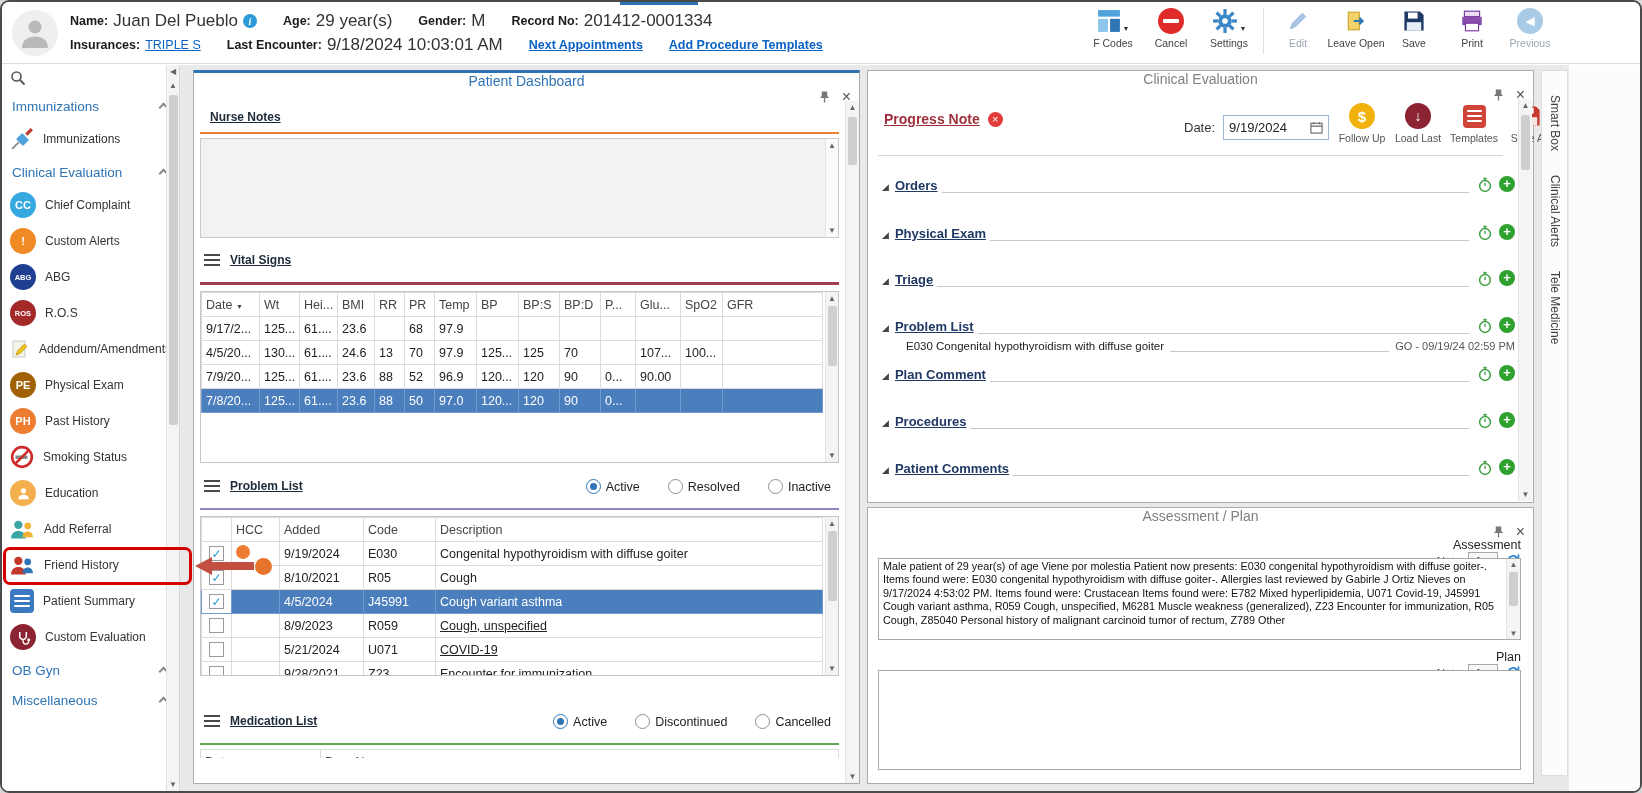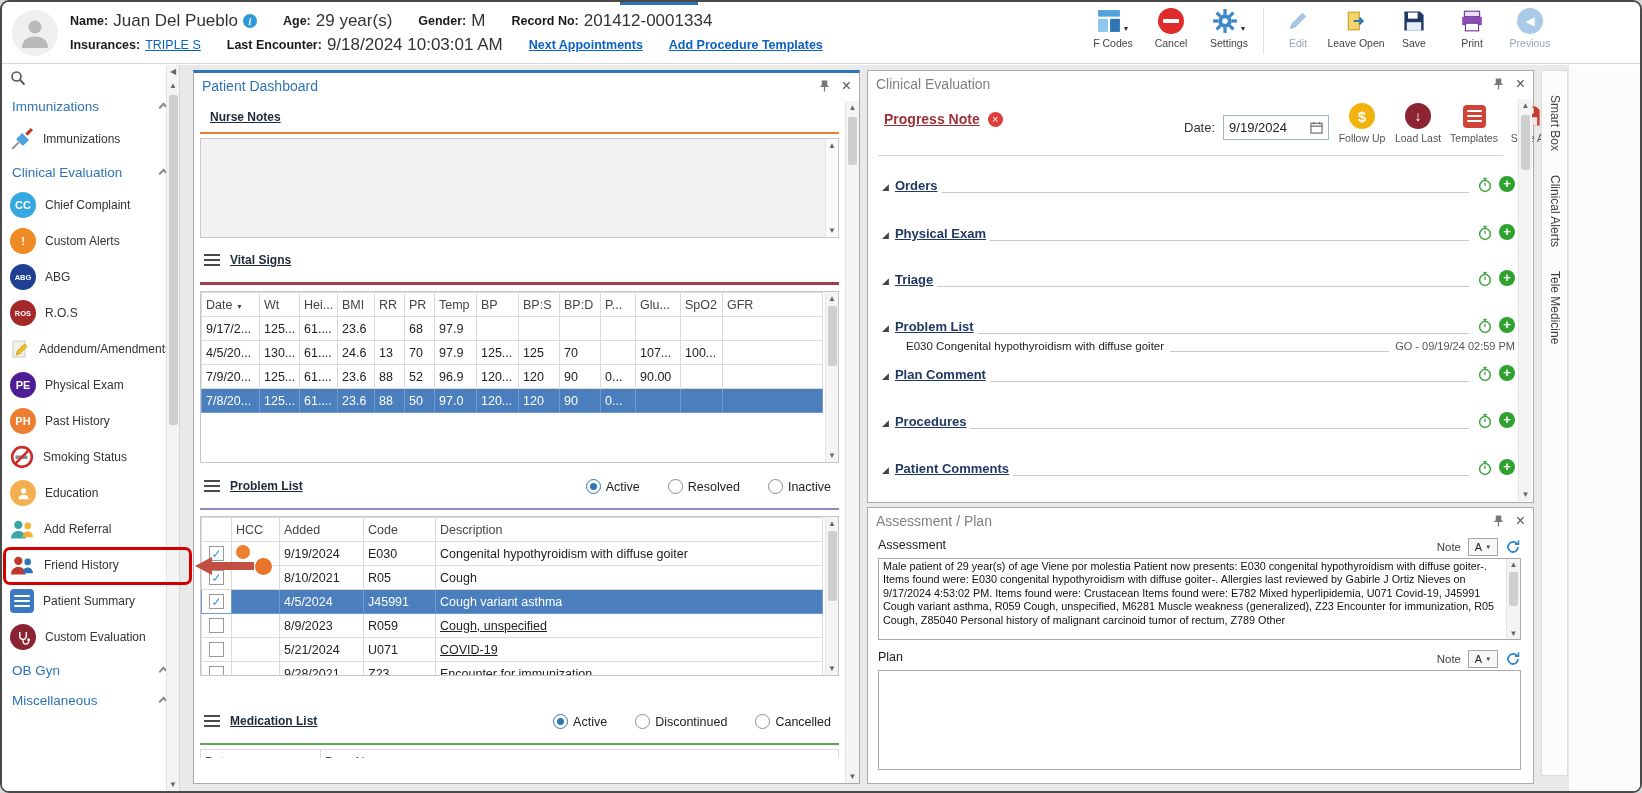--- a/index.html
+++ b/index.html
@@ -44,21 +44,21 @@
   .ci.small { font-size:7.5px; letter-spacing:0; }
   .doc-ic { width:24px; height:24px; border-radius:4px; background:#3B7AC2; flex:0 0 24px; display:flex; flex-direction:column; gap:3px; justify-content:center; padding:0 4px; }
   .doc-ic i { display:block; height:2px; background:#fff; border-radius:1px; }
   .sbar { position:absolute; right:0; top:0; width:13px; bottom:0; background:#F4F4F4; border-left:1px solid #E4E4E4; }
   .sbar .a { position:absolute; left:0; right:0; text-align:center; font-size:8px; color:#666; cursor:pointer; }
   .sbar .a.top { top:2px; } .sbar .a.mid { top:16px; } .sbar .a.bot { bottom:2px; }
   .sbar .th { position:absolute; left:2px; width:9px; background:#CFCFCF; border-radius:2px; }
 
   
   .panel { position:absolute; background:#fff; border:1px solid #ABABAB; }
-  .phead { height:26px; display:flex; align-items:center; padding:0 8px; }
+  .phead { height:26px; display:flex; align-items:center; padding:0 8px;flex-direction:column; }
   .ptitle { font-size:14px; }
   .winbtns { margin-left:auto; display:flex; gap:12px; align-items:center; color:#555; }
   .xb { font-size:16px; color:#555; line-height:1; cursor:pointer; }
 
   
   #pd { left:191px; top:5px; width:667px; height:714px; border-top:3px solid #2E74B5; }
   #pd-body { position:absolute; top:28px; left:0; right:14px; bottom:0; overflow:hidden; }
   #pd-sb { position:absolute; top:28px; right:0; width:14px; bottom:0; background:#F4F4F4; border-left:1px solid #E4E4E4; }
   .abs { position:absolute; }
   .sech { font-size:12px; font-weight:bold; color:#1d2a38; text-decoration:underline; }
@@ -106,21 +106,21 @@
   .plus { width:16px; height:16px; border-radius:50%; background:#2FA12F; color:#fff; font-size:13px; line-height:15px; text-align:center; font-weight:bold; cursor:pointer; margin-bottom:1px; }
   .clockw { margin:0 6px 0 0; cursor:pointer; }
   .sec-entry { position:absolute; left:38px; right:18px; display:flex; align-items:flex-end; height:16px; }
   .sec-entry .et { font-size:11.5px; color:#222; white-space:nowrap; }
   .sec-entry .fill { flex:1; border-bottom:1px solid #C9C9C9; height:100%; margin:0 6px; }
   .sec-entry .meta { font-size:11px; color:#555; white-space:nowrap; }
   .ce-sb { position:absolute; top:28px; right:1px; width:14px; bottom:1px; background:#F4F4F4; border-left:1px solid #E4E4E4; }
 
   
   #ap { left:865px; top:442px; width:667px; height:277px; }
-  .ap-row { position:absolute; left:10px; right:12px; display:flex; align-items:flex-start; }
+  .ap-row { position:absolute; left:10px; right:12px; display:flex; align-items:flex-end;flex-direction:column; }
   .ap-lab { font-size:12.5px; color:#222; }
   .ap-ctrl { margin-left:auto; display:flex; align-items:center; gap:7px; }
   .note-l { font-size:11.5px; color:#444; }
   .abox { width:30px; height:18px; border:1px solid #A7A7A7; background:#F7F7F7; display:flex; align-items:center; justify-content:center; gap:3px; font-size:11px; color:#222; cursor:pointer; }
   .abox .c { font-size:6px; color:#444; }
   .ta { position:absolute; left:10px; right:12px; border:1px solid #A8A8A8; background:#fff; overflow:hidden; }
   .ta .txt { position:absolute; inset:1px 16px 1px 4px; font-size:10.8px; line-height:13.4px; color:#101010; overflow:hidden; }
   .ta-sb { position:absolute; top:0; right:0; bottom:0; width:14px; background:#F4F4F4; border-left:1px solid #E4E4E4; }
 
   
@@ -318,21 +318,21 @@
         <span>R.O.S</span>
       </div>
       <div class="sb-item">
         <svg width="24" height="24" viewBox="0 0 20 20">
           <rect x="3" y="2" width="12" height="16" fill="#F4F1E6" stroke="#C9C9C9"></rect>
           <path d="M6 16 l1.5-4 7-7 2.5 2.5-7 7z" fill="#F0C419" stroke="#B28A00" stroke-width="0.7"></path>
         </svg>
         <span>Addendum/Amendments</span>
       </div>
       <div class="sb-item">
-        <span class="ci" style="background:#4c1d95">PE</span>
+        <span class="ci" style="background:#a16207">PE</span>
         <span>Physical Exam</span>
       </div>
       <div class="sb-item">
         <span class="ci" style="background:#ED7D31">PH</span>
         <span>Past History</span>
       </div>
       <div class="sb-item">
         <svg width="24" height="24" viewBox="0 0 22 22">
           <circle cx="11" cy="11" r="9" fill="none" stroke="#D02B2B" stroke-width="2.4"></circle>
           <rect x="5" y="9.6" width="11" height="3.2" fill="#8a8a8a"></rect>

